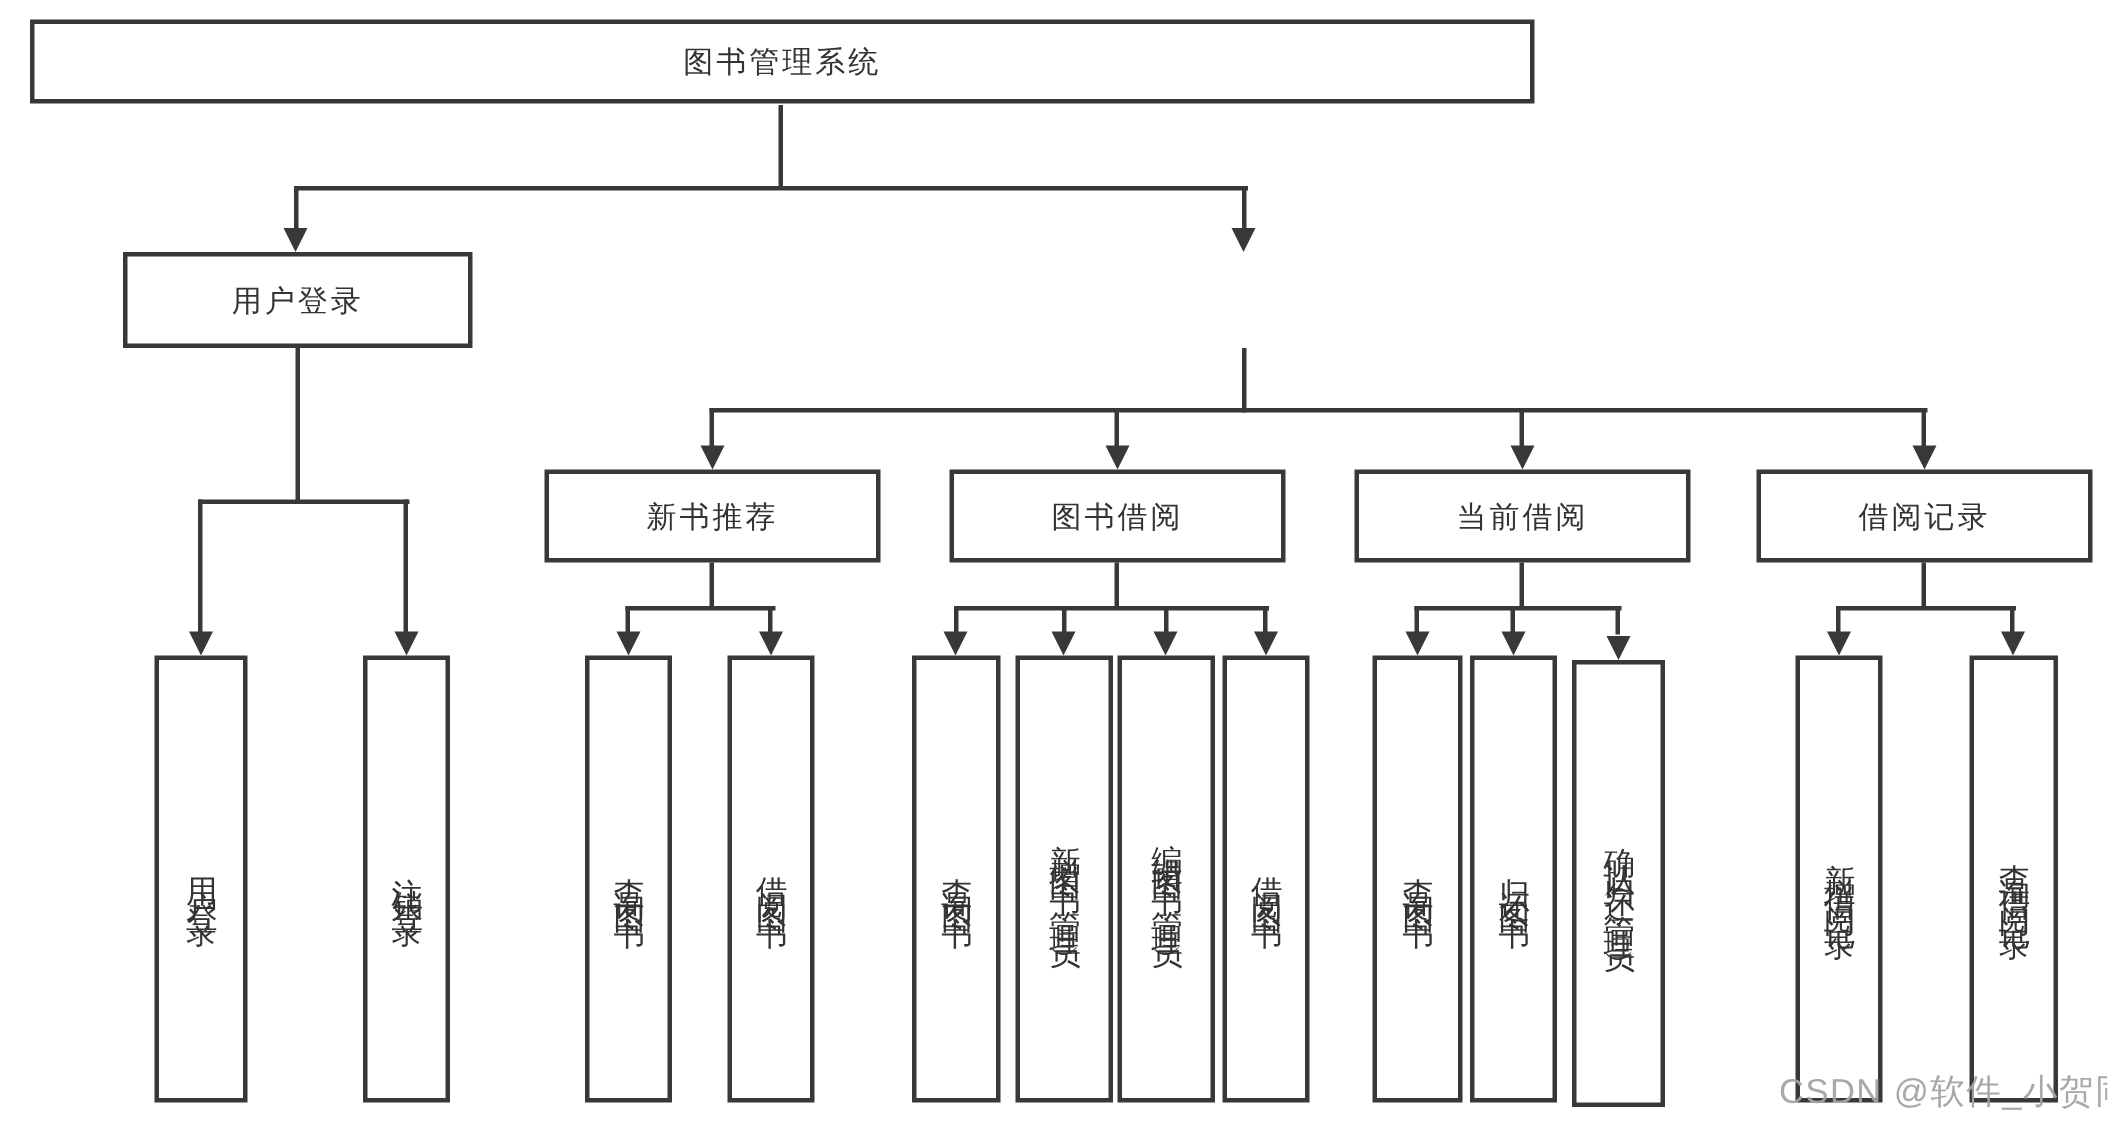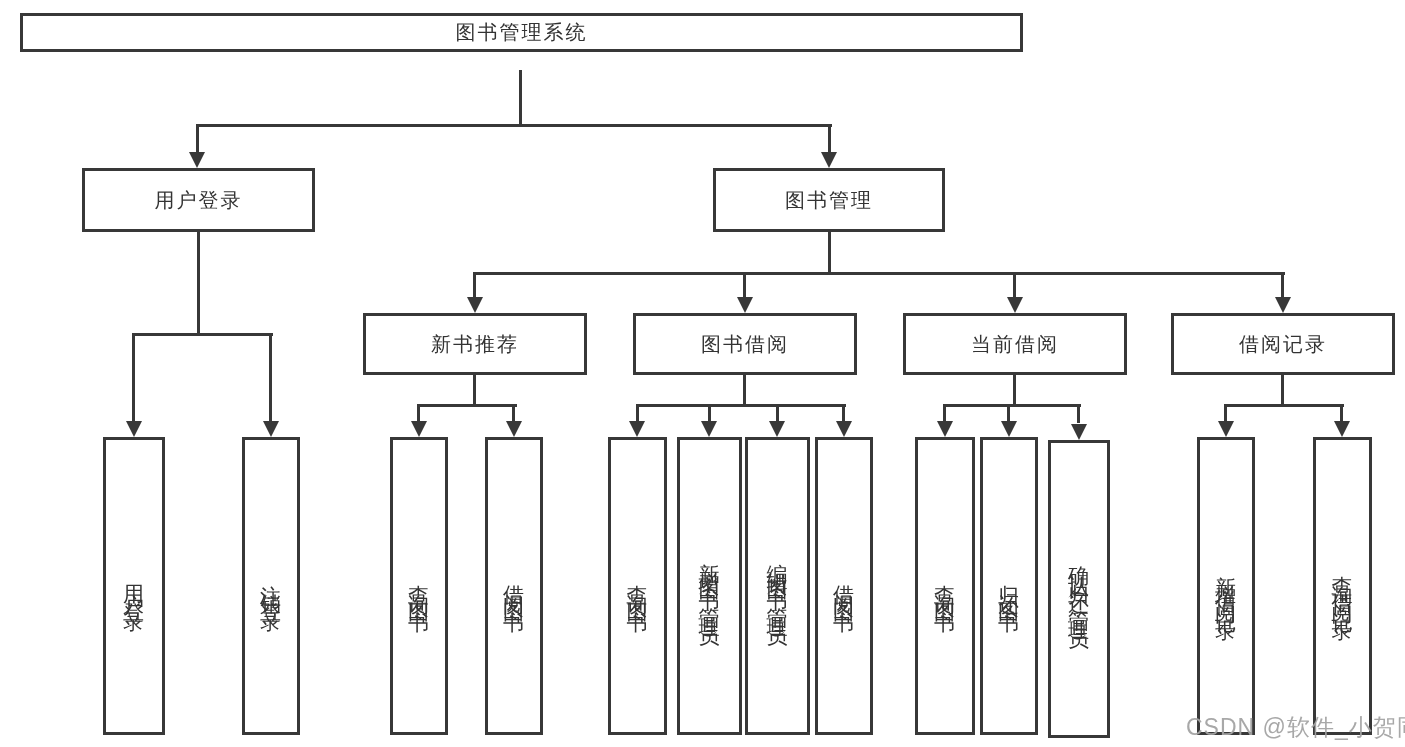--- a/index.html
+++ b/index.html
@@ -13,21 +13,21 @@
     display:flex;align-items:center;justify-content:center;
     font-size:20px;letter-spacing:2px;color:#333333;white-space:nowrap;
   }
   .leaf{width:58px;top:437px;height:298px;}
   .vtext{writing-mode:vertical-rl;text-orientation:mixed;font-size:21px;letter-spacing:9px;line-height:1;}
   
   .ln{position:absolute;background:#383838;}
   .ar{position:absolute;width:0;height:0;border-left:8px solid transparent;
       border-right:8px solid transparent;border-top:16px solid #383838;}
   
-  .b-root{left:20px;top:13px;width:1003px;height:39px;}
+  .b-root{left:20px;top:13px;width:1003px;height:56px;}
   .b-ul{left:82px;top:168px;width:233px;height:64px;}
   .b-bm{left:713px;top:168px;width:232px;height:64px;}
   .b-s1{left:363px;top:313px;width:224px;height:62px;}
   .b-s2{left:633px;top:313px;width:224px;height:62px;}
   .b-s3{left:903px;top:313px;width:224px;height:62px;}
   .b-s4{left:1171px;top:313px;width:224px;height:62px;}
   
   .ul-l1{left:103px;width:62px;} .ul-l2{left:242px;}
   .s1-l1{left:390px;} .s1-l2{left:485px;}
   .s2-l1{left:608px;width:59px;} .s2-l2{left:677px;width:65px;}
@@ -88,21 +88,20 @@
   <div class="box b-root">图书管理系统</div>
 
   <i class="ln l-root-v"></i>
   <i class="ln l-root-h"></i>
   <i class="ln l-root-d1"></i>
   <i class="ar a-root-d1"></i>
   <i class="ln l-root-d2"></i>
   <i class="ar a-root-d2"></i>
 
   <div class="box b-ul">用户登录</div>
-  <div class="box b-bm">图书管理</div>
 
   <i class="ln l-ul-v"></i>
   <i class="ln l-ul-h"></i>
   <i class="ln l-ul-d1"></i>
   <i class="ar a-ul-d1"></i>
   <i class="ln l-ul-d2"></i>
   <i class="ar a-ul-d2"></i>
 
   <i class="ln l-bm-v"></i>
   <i class="ln l-bm-h"></i>

